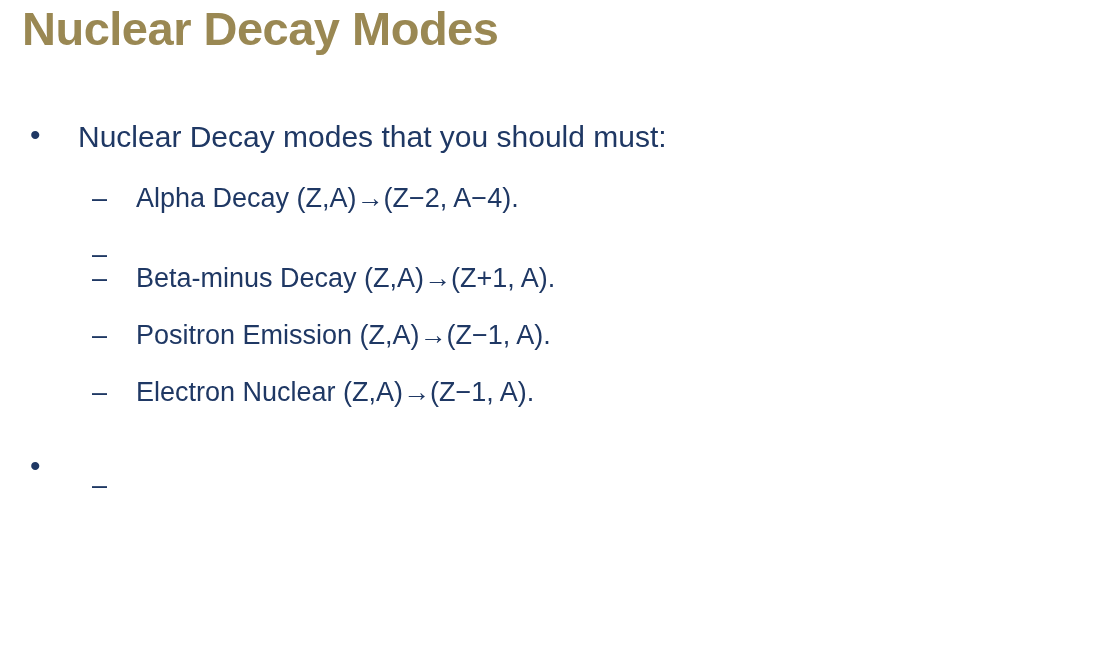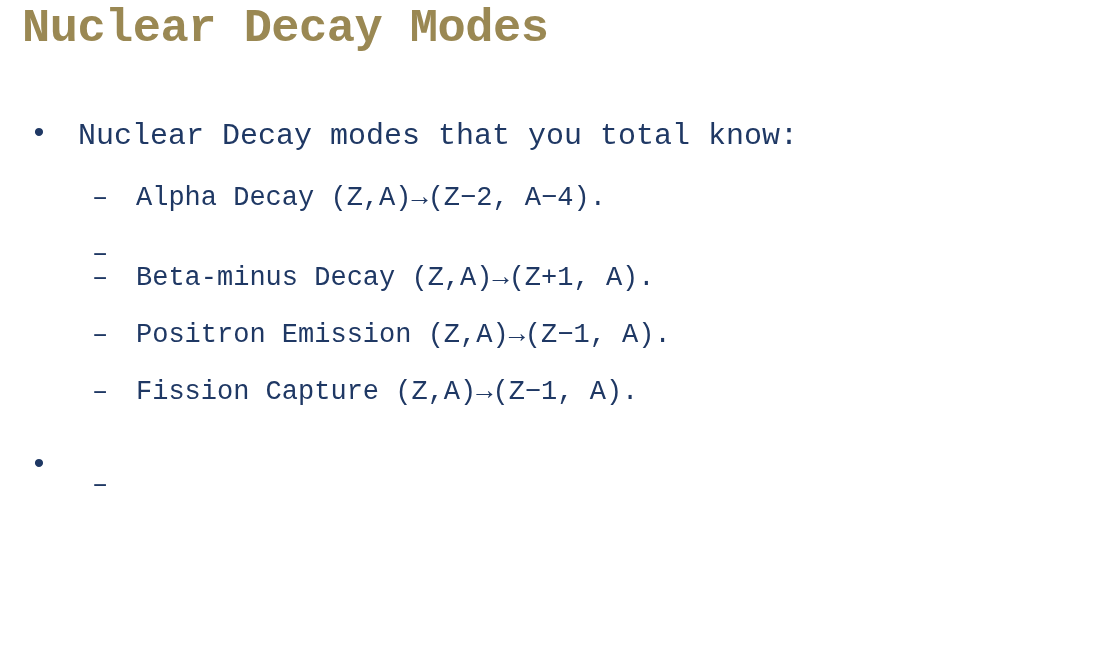--- a/index.html
+++ b/index.html
@@ -12,21 +12,20 @@
     background: #ffffff;
     font-family: "Liberation Sans", sans-serif;
     overflow: hidden;
   }
   .slide {
     position: relative;
     width: 1118px;
     height: 663px;
     box-sizing: border-box;
     padding: 0;
-    font-family: Liberation Mono, monospace;
   }
   .slide-title {
     position: absolute;
     left: 22px;
     top: 2px;
     font-size: 47px;
     font-weight: bold;
     color: #9a8853;
     letter-spacing: -0.5px;
     line-height: 1.15;
@@ -80,21 +79,21 @@
 <body>
 
 <div class="slide">
 
   <div class="slide-title">Nuclear Decay Modes</div>
 
   <div class="body-list">
 
     <div class="level1">
       <span class="bullet">•</span>
-      <span>Nuclear Decay modes that you total know:</span>
+      <span>Nuclear Decay modes that you should must:</span>
     </div>
 
     <div class="spacer-sm"></div>
 
     <div class="level2">
       <span class="dash">–</span>
       <span class="l2-text">Alpha Decay (Z,A)→(Z−2, A−4).</span>
     </div>
 
     <div class="spacer-md"></div>
@@ -114,21 +113,21 @@
 
     <div class="level2">
       <span class="dash">–</span>
       <span class="l2-text">Positron Emission (Z,A)→(Z−1, A).</span>
     </div>
 
     <div class="spacer-md"></div>
 
     <div class="level2">
       <span class="dash">–</span>
-      <span class="l2-text">Fission Capture (Z,A)→(Z−1, A).</span>
+      <span class="l2-text">Electron Nuclear (Z,A)→(Z−1, A).</span>
     </div>
 
     <div class="spacer-md"></div>
 
     <div class="level1 group2">
       <span class="bullet">•</span>
     </div>
 
     <div class="spacer-sm"></div>
 

